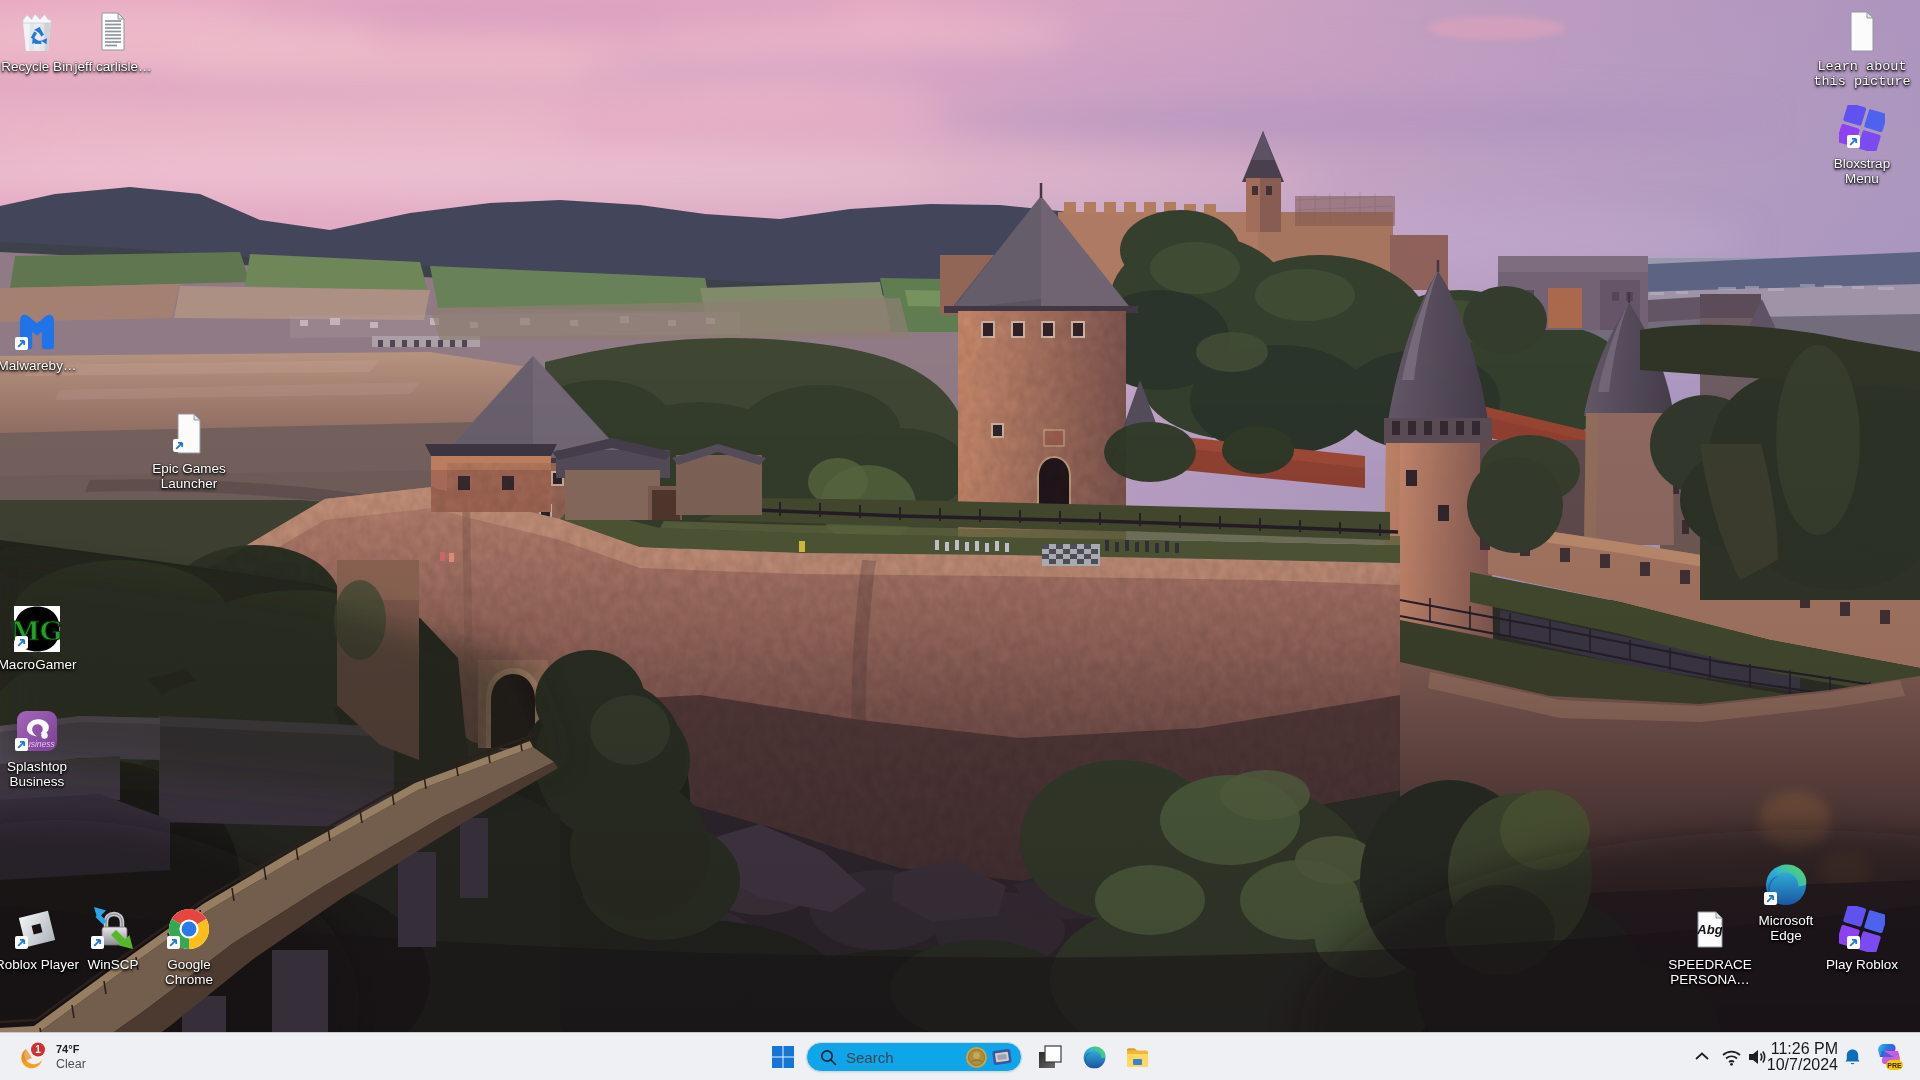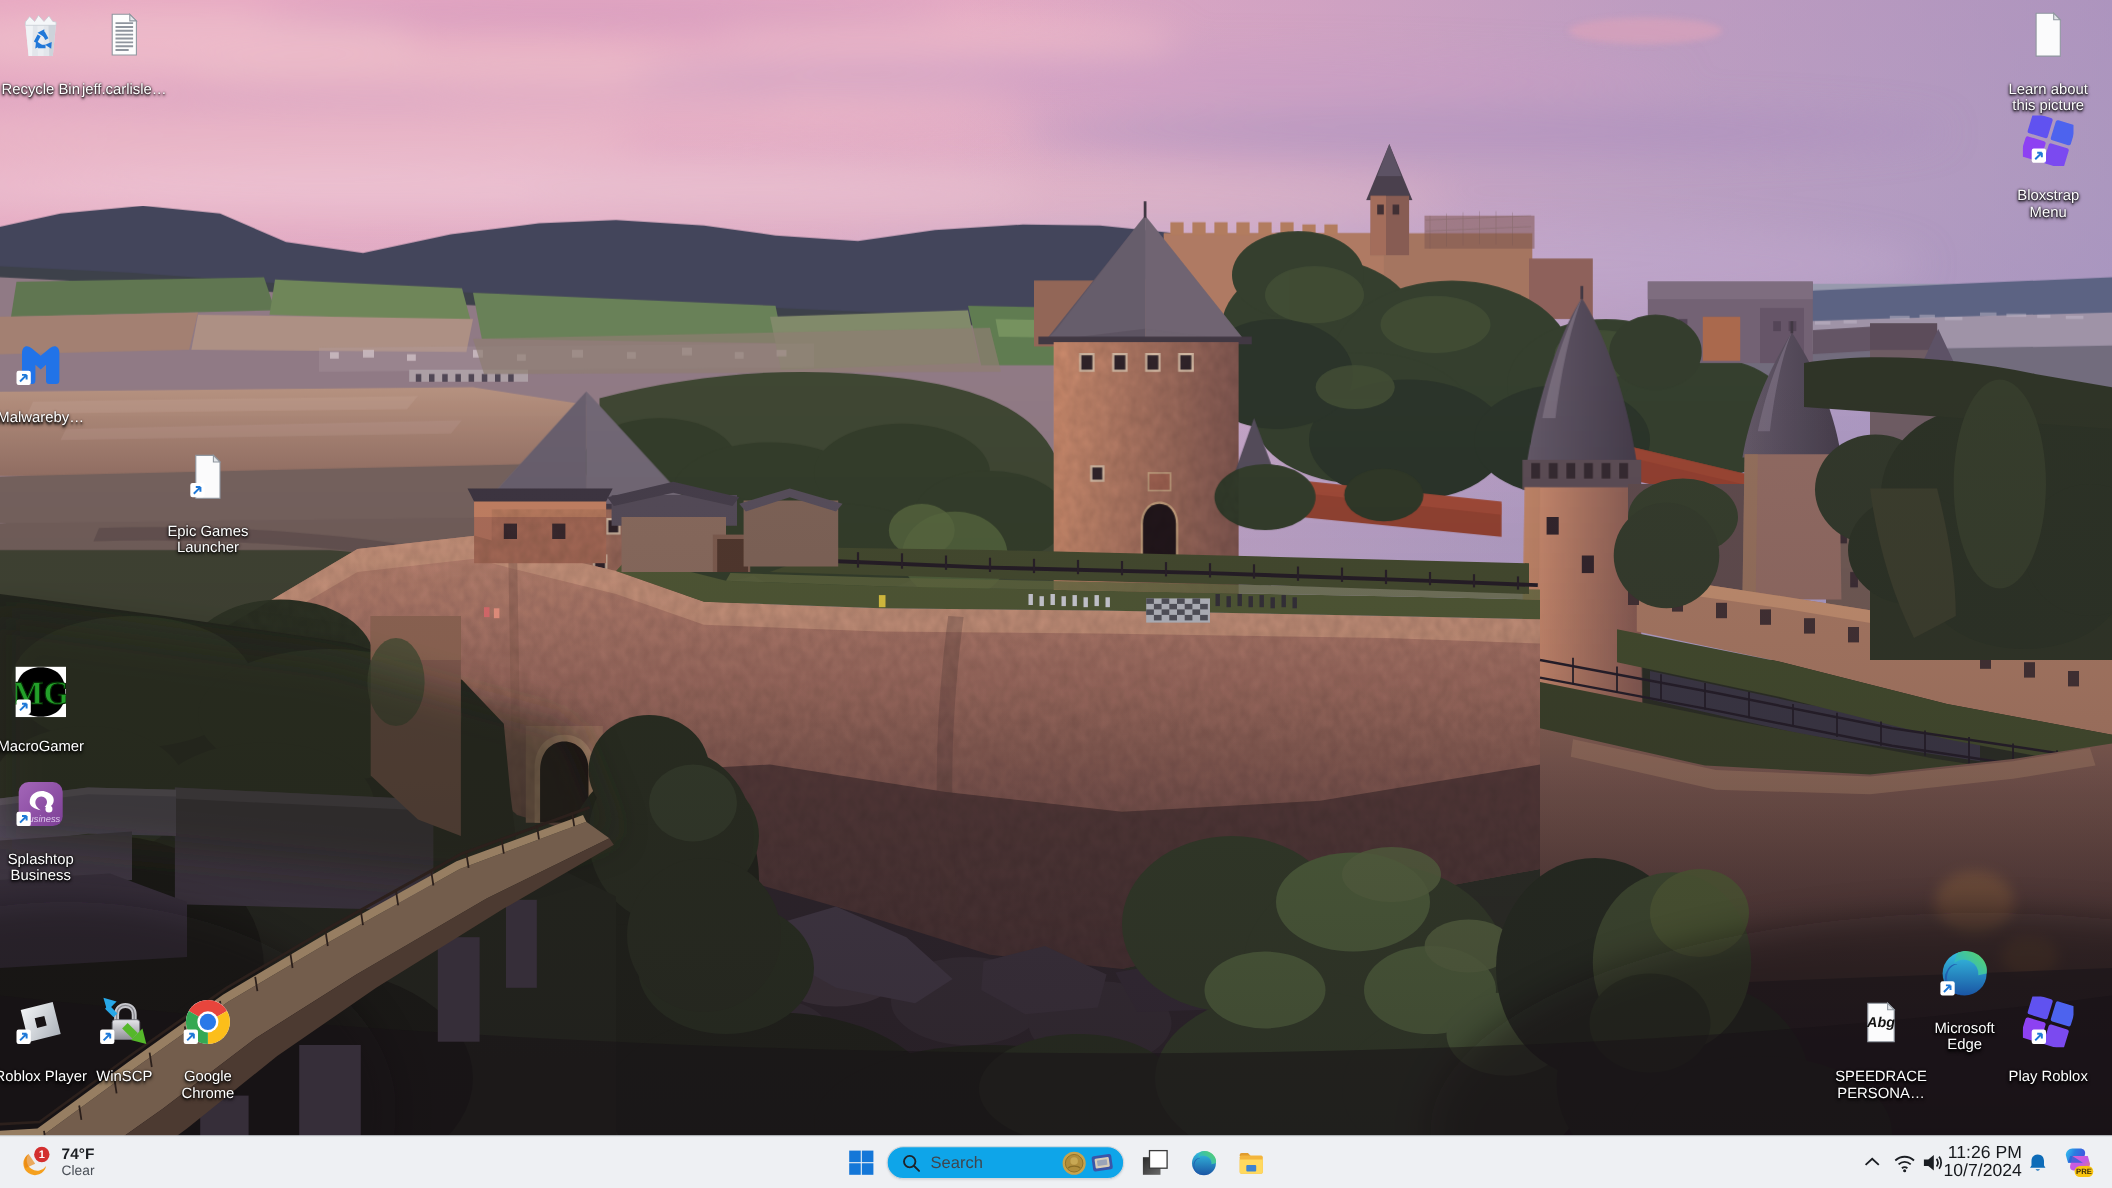--- a/index.html
+++ b/index.html
@@ -1,20 +1,20 @@
 <!DOCTYPE html>
 <html><head>
 <meta charset="utf-8">
 <style>
 html,body{margin:0;padding:0;background:#000;}
 #desktop{position:relative;width:1920px;height:1080px;overflow:hidden;font-family:"Liberation Sans",sans-serif;}
 #wp{position:absolute;left:0;top:0;width:1920px;height:1080px;}
 .ico{position:absolute;width:76px;display:flex;flex-direction:column;align-items:center;}
 .ico svg{width:46px;height:46px;display:block;}
-.lbl{font-size:13.5px;color:#fff;text-align:center;line-height:15px;margin-top:19px;text-shadow:0 1px 2px rgba(0,0,0,.95),0 0 2px rgba(0,0,0,.8),0 2px 3px rgba(0,0,0,.7);white-space:nowrap;}
+.lbl{font-size:13.5px;color:#fff;text-align:center;line-height:15px;margin-top:5px;text-shadow:0 1px 2px rgba(0,0,0,.95),0 0 2px rgba(0,0,0,.8),0 2px 3px rgba(0,0,0,.7);white-space:nowrap;}
 #taskbar{position:absolute;left:0;top:1032px;width:1920px;height:48px;background:#eef0f3;border-top:1px solid rgba(120,125,135,.35);}
 .tb{position:absolute;top:0;height:48px;display:flex;align-items:center;}
 </style>
 </head>
 <body>
 <div id="desktop">
 <svg id="wp" viewBox="0 0 1920 1080" preserveAspectRatio="none">
 <defs>
 <linearGradient id="skyV" x1="0" y1="0" x2="0" y2="1">
 <stop offset="0" stop-color="#e4abc6"></stop>
@@ -639,21 +639,21 @@
 <line x1="15" y1="20" x2="31" y2="20"></line>
           <line x1="15" y1="23.5" x2="31" y2="23.5"></line>
 <line x1="15" y1="27" x2="31" y2="27"></line>
           <line x1="15" y1="30.5" x2="31" y2="30.5"></line>
 <line x1="15" y1="34" x2="31" y2="34"></line>
           <line x1="15" y1="37.5" x2="27" y2="37.5"></line>
 </g>
 </svg>
 <div class="lbl">jeff.carlisle…</div>
 </div>
-<div class="ico" style="left:1824px;top:8px;">
+<div class="ico" style="left:1824px;top:8px;font-family:Liberation Mono, monospace;">
 <svg viewBox="0 0 46 46">
 <path d="M12,4 L28,4 L34,10 L34,43 L12,43 Z" fill="#fbfbfc" stroke="#9097a0" stroke-width="1"></path>
 <path d="M28,4 L28,10 L34,10 Z" fill="#e2e5e9" stroke="#9097a0" stroke-width="1"></path>
 </svg>
 <div class="lbl">Learn about<br>this picture</div>
 </div>
 <div class="ico" style="left:1824px;top:105px;">
 <svg viewBox="0 0 46 46">
 <defs>
 <linearGradient id="bxg" x1="0" y1="0" x2="1" y2="1">
@@ -830,21 +830,21 @@
 
 <div id="taskbar">
 <div class="tb" style="left:18px;">
 <svg width="30" height="30" viewBox="0 0 30 30" style="margin-right:8px;">
 <path d="M8,7 A10.5,10.5 0 1 0 24,18 A8.5,8.5 0 0 1 8,7 Z" fill="#f5a01e"></path>
 <path d="M8,7 A10.5,10.5 0 0 0 5,20 L14,16 Z" fill="#e8820e" opacity="0.65"></path>
 <circle cx="20" cy="7.5" r="7" fill="#d32f2f"></circle>
 <text x="20" y="11" font-size="10" font-weight="bold" fill="#fff" text-anchor="middle">1</text>
 </svg>
 <div style="line-height:15px;">
-<div style="font-size:14px;color:#1a1d21;font-weight:bold;">74°F</div>
+<div style="font-size:11px;color:#1a1d21;font-weight:bold;">74°F</div>
 <div style="font-size:12.5px;color:#4a4f57;">Clear</div>
 </div>
 </div>
 <div class="tb" style="left:771px;">
 <svg width="24" height="24" viewBox="0 0 24 24">
 <rect x="1" y="1" width="10.5" height="10.5" fill="#1477d8"></rect>
 <rect x="12.5" y="1" width="10.5" height="10.5" fill="#1477d8"></rect>
 <rect x="1" y="12.5" width="10.5" height="10.5" fill="#1477d8"></rect>
 <rect x="12.5" y="12.5" width="10.5" height="10.5" fill="#1477d8"></rect>
 </svg>

